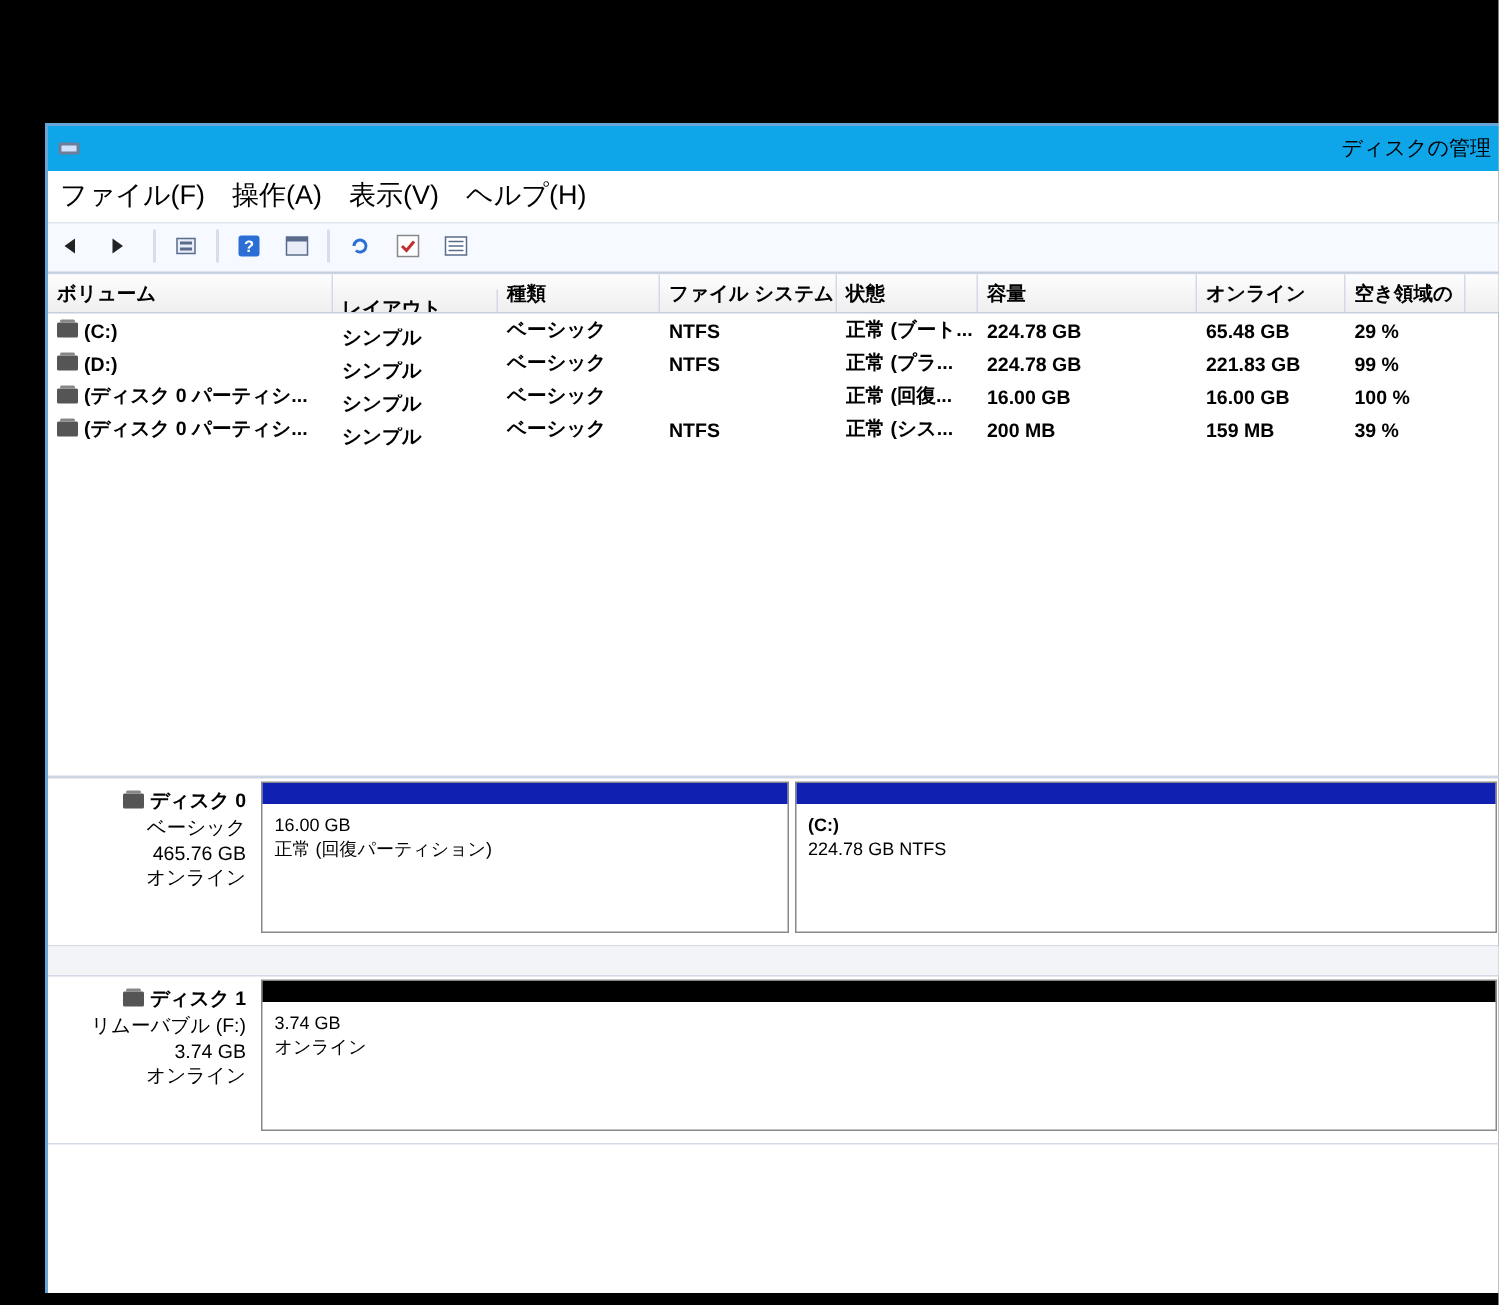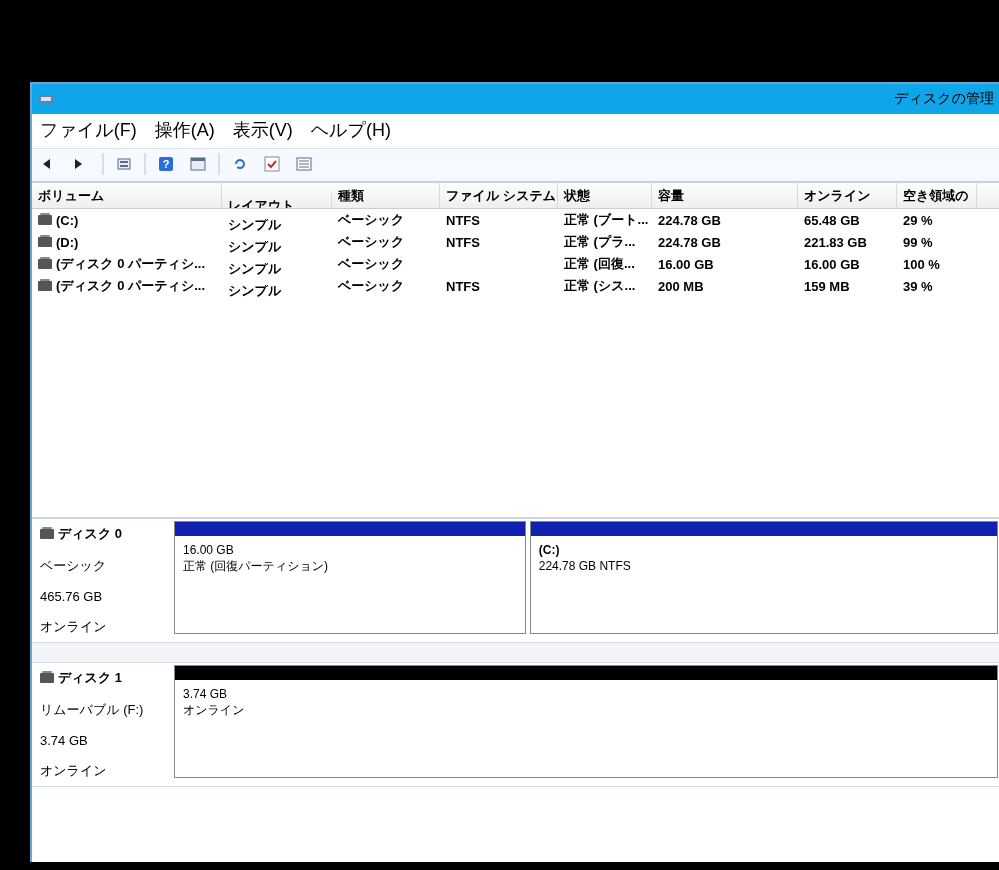--- a/index.html
+++ b/index.html
@@ -96,21 +96,21 @@
   }
   .disk-row {
     display:flex;
     border-bottom:1px solid #d3dae6;
     min-height:112px;
   }
   .disk-meta {
     width:140px;
     padding:6px 8px;
     font-size:13px;
-    display:flex; flex-direction:column; gap:14px;
+    display:flex; flex-direction:column; gap:0;align-items:flex-end;
   }
   .disk-meta .dname{ font-weight:bold; display:flex; align-items:center; gap:4px;}
   .parts {
     flex:1;
     display:flex;
     position:relative;
     padding-top:2px;
   }
   .part {
     border:1px solid #888;

